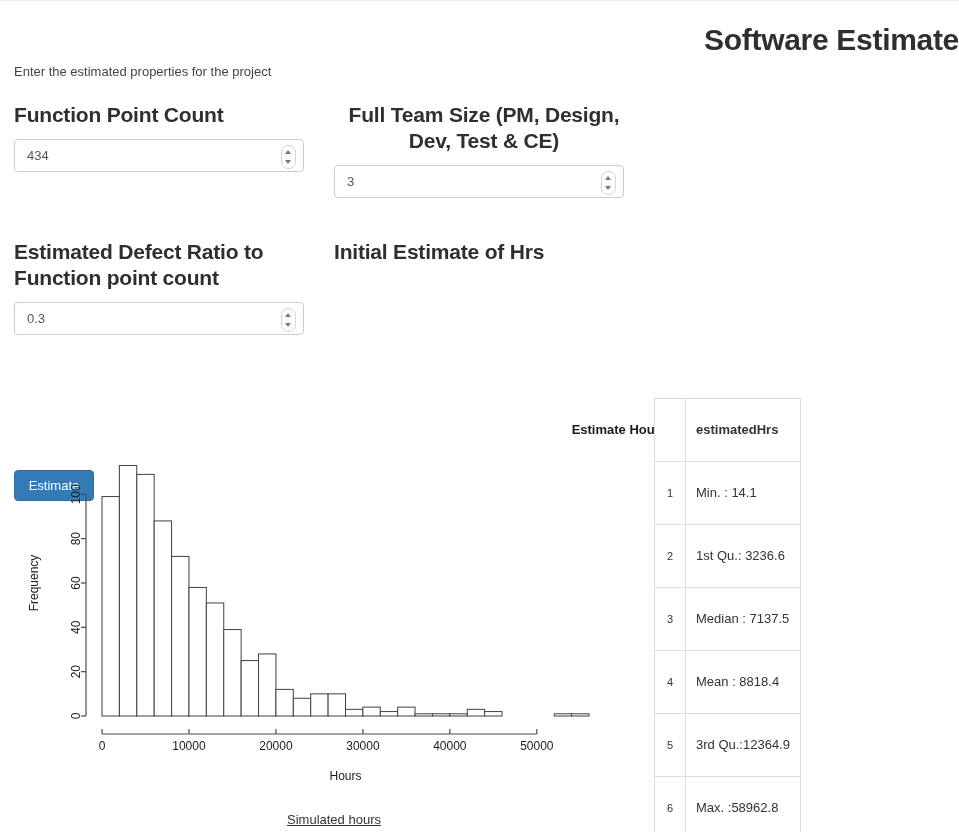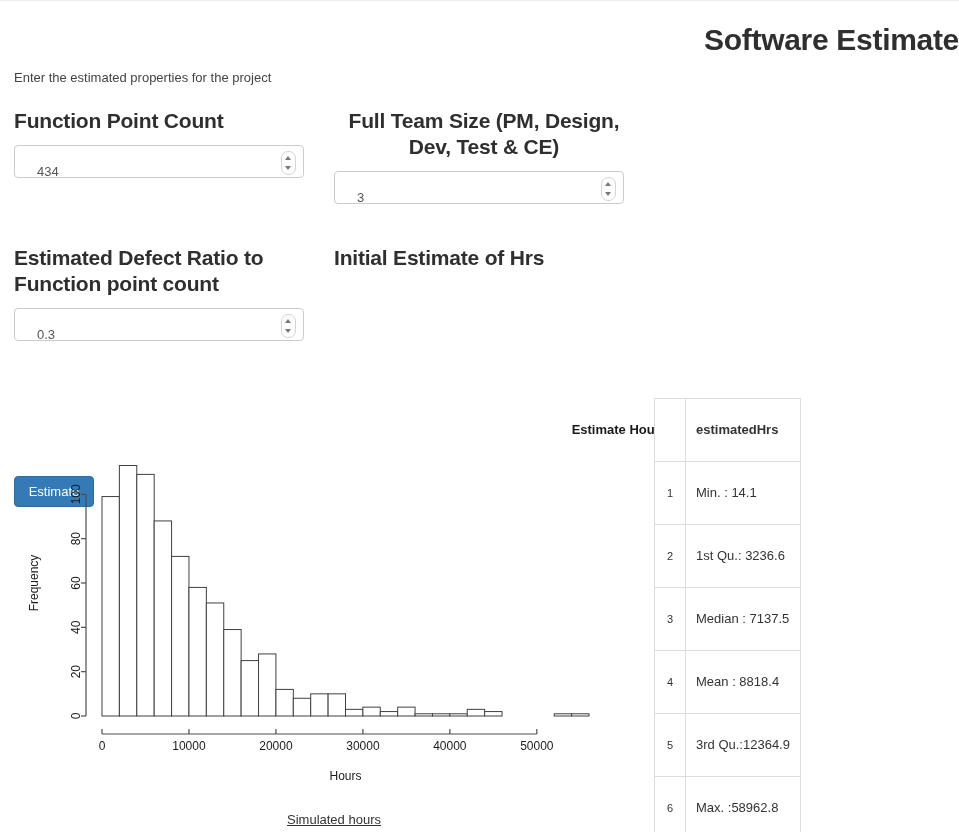--- a/index.html
+++ b/index.html
@@ -33,21 +33,21 @@
     font-weight: bold;
     letter-spacing: -0.3px;
     color: #2f2f2f;
     margin: 22px 0 0 0;
     line-height: 36px;
     text-align: right;
   }
   .app-subtitle {
     font-size: 13px;
     color: #444;
-    margin-top: 12px;
+    margin-top: 6px;
     line-height: 16px;
   }
 
   
   .form-area {
     position: relative;
     margin-top: 22px;
     height: 280px;
     text-decoration: underline;
   }
@@ -67,25 +67,24 @@
     width: 290px;
     height: 33px;
     border: 1px solid #ccc;
     border-radius: 4px;
     background: #fff;
     box-sizing: border-box;
   }
   .num-input .val {
     position: absolute;
     left: 12px;
-    top: 18px;
+    top: 8px;
     font-size: 13px;
     color: #555;
     line-height: 16px;
-    margin-left: 10px;
   }
   .spinner {
     position: absolute;
     right: 7px;
     top: 5px;
     width: 13px;
     height: 22px;
     border: 1px solid #d5d5d5;
     border-radius: 7px;
     background: #fdfdfd;

